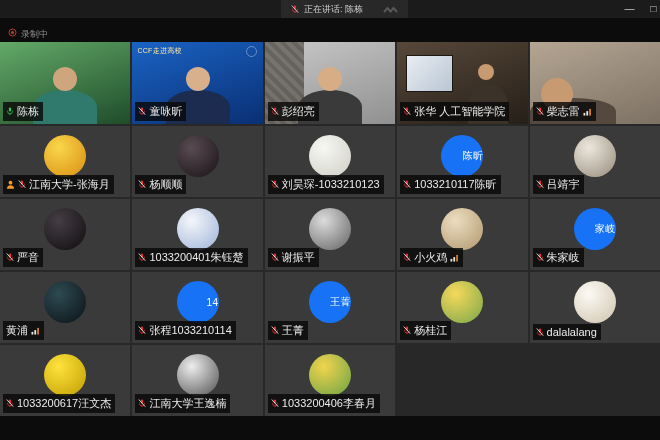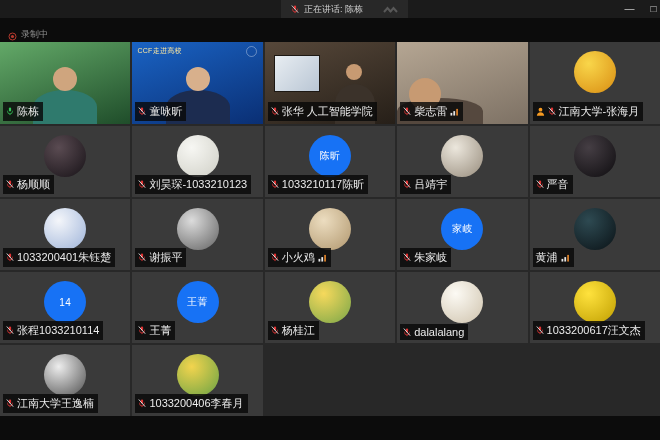--- a/index.html
+++ b/index.html
@@ -19,35 +19,35 @@
     background:#282828;height:18px;display:flex;align-items:center;gap:5px;
     padding:0 10px;font-size:9px;color:#cfcfcf;
   }
   .win-controls{
     position:absolute;right:8px;top:0;height:18px;display:flex;gap:16px;
     align-items:center;color:#c8c8c8;font-size:10px;z-index:31;
   }
   .win-controls span{cursor:default;line-height:18px;}
   
   .rec{
-    position:absolute;top:28px;left:8px;display:flex;gap:4px;align-items:flex-end;
+    position:absolute;top:28px;left:8px;display:flex;gap:4px;align-items:flex-start;
     font-size:9px;color:#8f8f8f;z-index:20;
   }
   
   .grid{
     position:absolute;top:42px;left:0;width:660px;height:374px;
     display:grid;grid-template-columns:repeat(5,1fr);
     grid-template-rows:82px 71px 71px 71px 71px;gap:2px;background:#282828;
   }
   .tile{position:relative;background:#3a3a3a;overflow:hidden;}
   
   .avatar{
     position:absolute;left:50%;top:9px;transform:translateX(-50%);
     width:42px;height:42px;border-radius:50%;
-    display:flex;align-items:center;justify-content:center;
+    display:flex;align-items:center;justify-content:flex-end;
   }
   .av-text{color:#fff;font-size:10px;letter-spacing:.5px;}
   
   .label{
     position:absolute;left:3px;bottom:3px;display:flex;align-items:center;gap:3px;
     background:rgba(8,8,8,.82);padding:2px 4px 2px 3px;
     font-size:11px;color:#ececec;white-space:nowrap;max-width:94%;overflow:hidden;
     z-index:5;
   }
   .ic{display:inline-flex;align-items:center;}
@@ -137,20 +137,36 @@
             <svg width="8" height="9" viewBox="0 0 10 11">
               <rect x="3.6" y="0.5" width="2.8" height="5" rx="1.4" fill="#e23333"></rect>
               <path d="M2 4.5v1a3 3 0 0 0 6 0v-1" fill="none" stroke="#e23333" stroke-width="1"></path>
               <line x1="5" y1="8.5" x2="5" y2="10" stroke="#e23333" stroke-width="1"></line>
               <line x1="1" y1="0.5" x2="9" y2="9.5" stroke="#f2f2f2" stroke-width="1.1"></line>
             </svg>
           </span>
           <span>童咏昕</span>
         </div>
       </div>
+      <div class="tile" style="background: linear-gradient(160deg, rgb(201, 201, 201), rgb(144, 144, 144));">
+        <div class="v-panel"></div>
+        <div class="p-body" style="width: 64px; height: 34px; left: calc(50% - 32px); background: rgb(58, 58, 58);"></div>
+        <div class="p-head" style="width: 24px; height: 24px; left: calc(50% - 12px); top: 30%; background: rgb(215, 173, 133);"></div>
+        <div class="label">
+          <span class="ic">
+            <svg width="8" height="9" viewBox="0 0 10 11">
+              <rect x="3.6" y="0.5" width="2.8" height="5" rx="1.4" fill="#e23333"></rect>
+              <path d="M2 4.5v1a3 3 0 0 0 6 0v-1" fill="none" stroke="#e23333" stroke-width="1"></path>
+              <line x1="5" y1="8.5" x2="5" y2="10" stroke="#e23333" stroke-width="1"></line>
+              <line x1="1" y1="0.5" x2="9" y2="9.5" stroke="#f2f2f2" stroke-width="1.1"></line>
+            </svg>
+          </span>
+          <span>彭绍亮</span>
+        </div>
+      </div>
       <div class="tile" style="background: linear-gradient(160deg, rgb(87, 72, 58), rgb(38, 31, 24)); text-align: right;">
         <div class="v-screen"></div>
         <div class="p-body" style="width: 40px; height: 40px; left: 54%; background: rgb(59, 50, 42);"></div>
         <div class="p-head" style="width: 16px; height: 16px; left: 62%; top: 27%; background: rgb(199, 154, 114);"></div>
         <div class="label">
           <span class="ic">
             <svg width="8" height="9" viewBox="0 0 10 11">
               <rect x="3.6" y="0.5" width="2.8" height="5" rx="1.4" fill="#e23333"></rect>
               <path d="M2 4.5v1a3 3 0 0 0 6 0v-1" fill="none" stroke="#e23333" stroke-width="1"></path>
               <line x1="5" y1="8.5" x2="5" y2="10" stroke="#e23333" stroke-width="1"></line>

